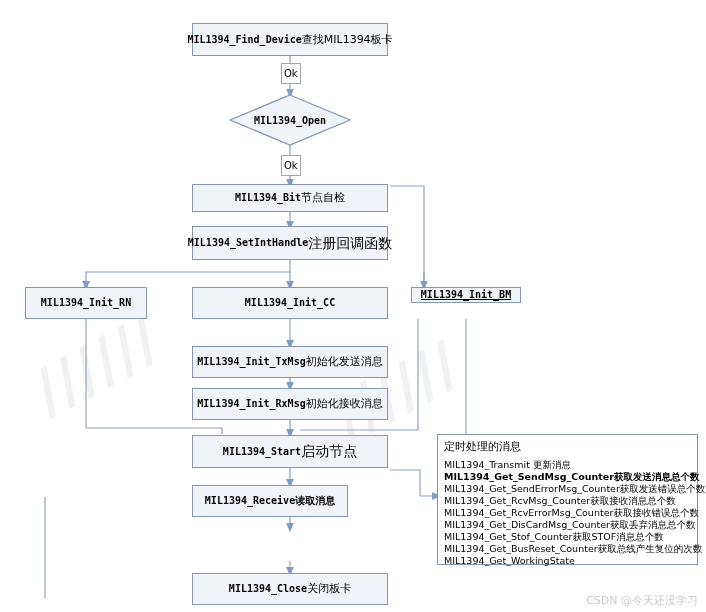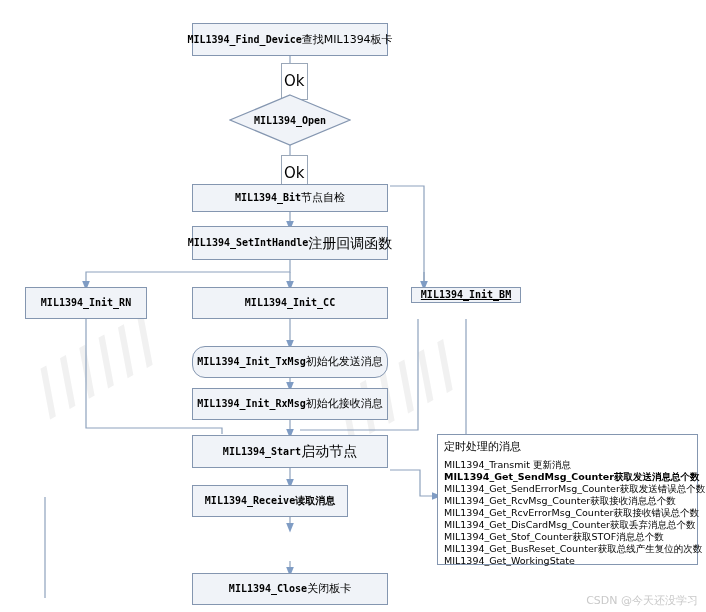--- a/index.html
+++ b/index.html
@@ -59,23 +59,23 @@
     position:relative;
     font-family:"DejaVu Sans Mono","Liberation Mono",monospace;
     font-size:10px;font-weight:bold;color:#000;white-space:nowrap;
   }
 
   .edgelabel{
     position:absolute;
     background:#ffffff;
     border:1px solid #9aa7b8;
     font-family:"DejaVu Sans","Liberation Sans",sans-serif;
-    font-size:15px;
-    color:#000;
-    padding:12px 2px;
+    font-size:10px;
+    color:#000;
+    padding:4px 2px;
     line-height:11px;
     white-space:nowrap;
   }
 
   .notebox{
     position:absolute;
     box-sizing:border-box;
     background:#ffffff;
     border:1px solid #8496b0;
     padding:5px 5px 4px 6px;
@@ -199,21 +199,21 @@
   </div>
 
   <div class="node" style="left:192px;top:287px;width:196px;height:32px;justify-content:center;">
     <div class="en">MIL1394_Init_CC</div>
   </div>
 
   <div class="node" style="left:411px;top:287px;width:110px;height:16px;text-decoration:underline;">
     <div class="en">MIL1394_Init_BM</div>
   </div>
 
-  <div class="node" style="left:192px;top:346px;width:196px;height:32px;border-radius:13px;">
+  <div class="node" style="left:192px;top:346px;width:196px;height:32px;">
     <div class="en">MIL1394_Init_TxMsg</div>
     <div class="cn">初始化发送消息</div>
   </div>
 
   <div class="node" style="left:192px;top:388px;width:196px;height:32px;">
     <div class="en">MIL1394_Init_RxMsg</div>
     <div class="cn">初始化接收消息</div>
   </div>
 
   <div class="node" style="left:192px;top:435px;width:196px;height:33px;">

